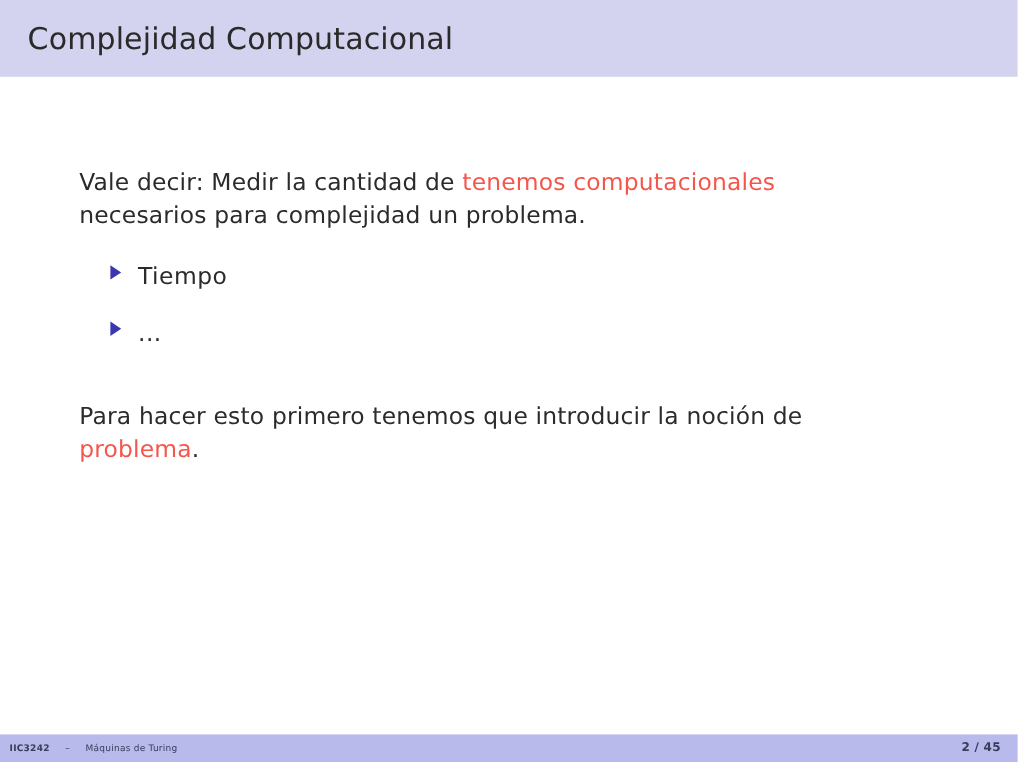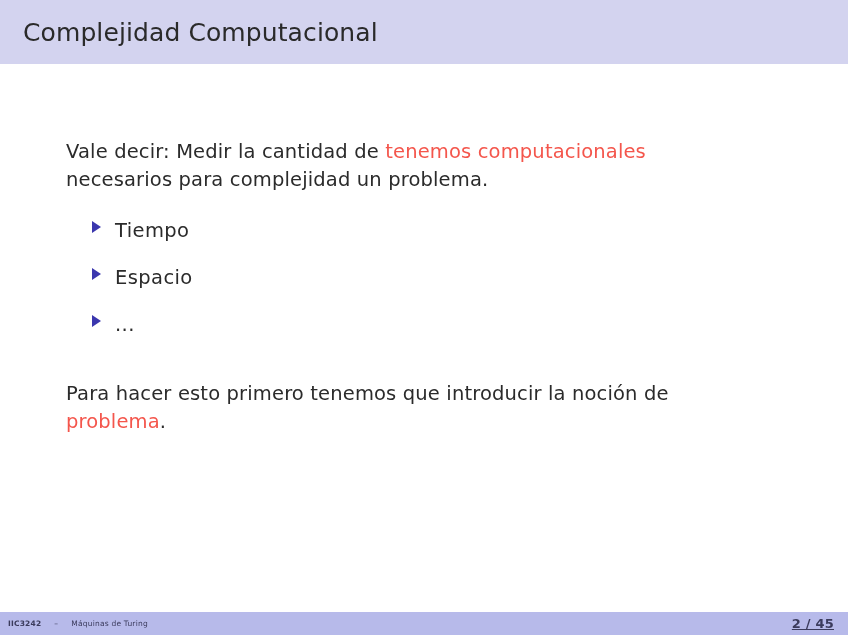--- a/index.html
+++ b/index.html
@@ -120,26 +120,25 @@
     font-size: 7.5px;
     color: #3b3b5c;
     letter-spacing: 0.2px;
     white-space: nowrap;
   }
   .footer-course { font-weight: 700; }
   .footer-dash { margin: 0 13px; }
   .footer-subject { font-weight: 400; }
   .footer-right {
     margin-right: 14px;
-    font-size: 13px;
+    font-size: 10px;
     color: #3b3b5c;
     font-weight: 700;
     letter-spacing: 0.2px;
     white-space: nowrap;
-    text-decoration: underline;
   }
 </style>
 </head>
 <body>
 
 <div class="slide">
 
   <div class="titlebar">
     <div class="title-text">Complejidad Computacional</div>
   </div>
@@ -150,24 +149,20 @@
 
       <p class="para p2"><span>Vale decir: Medir la cantidad de </span><span class="hl">tenemos computacionales</span><span> necesarios para complejidad un problema.</span></p>
 
       <ul class="bullets">
         <li class="bullet-item">
           <span class="bullet-marker"></span>
           <span class="bullet-label">Tiempo</span>
         </li>
         <li class="bullet-item">
           <span class="bullet-marker"></span>
-          <span class="bullet-label">Espacio</span>
-        </li>
-        <li class="bullet-item">
-          <span class="bullet-marker"></span>
           <span class="bullet-label">...</span>
         </li>
       </ul>
 
       <p class="para p3"><span>Para hacer esto primero tenemos que introducir la noción de </span><span class="hl">problema</span><span>.</span></p>
 
     </div>
   </div>
 
   <div class="footer">

